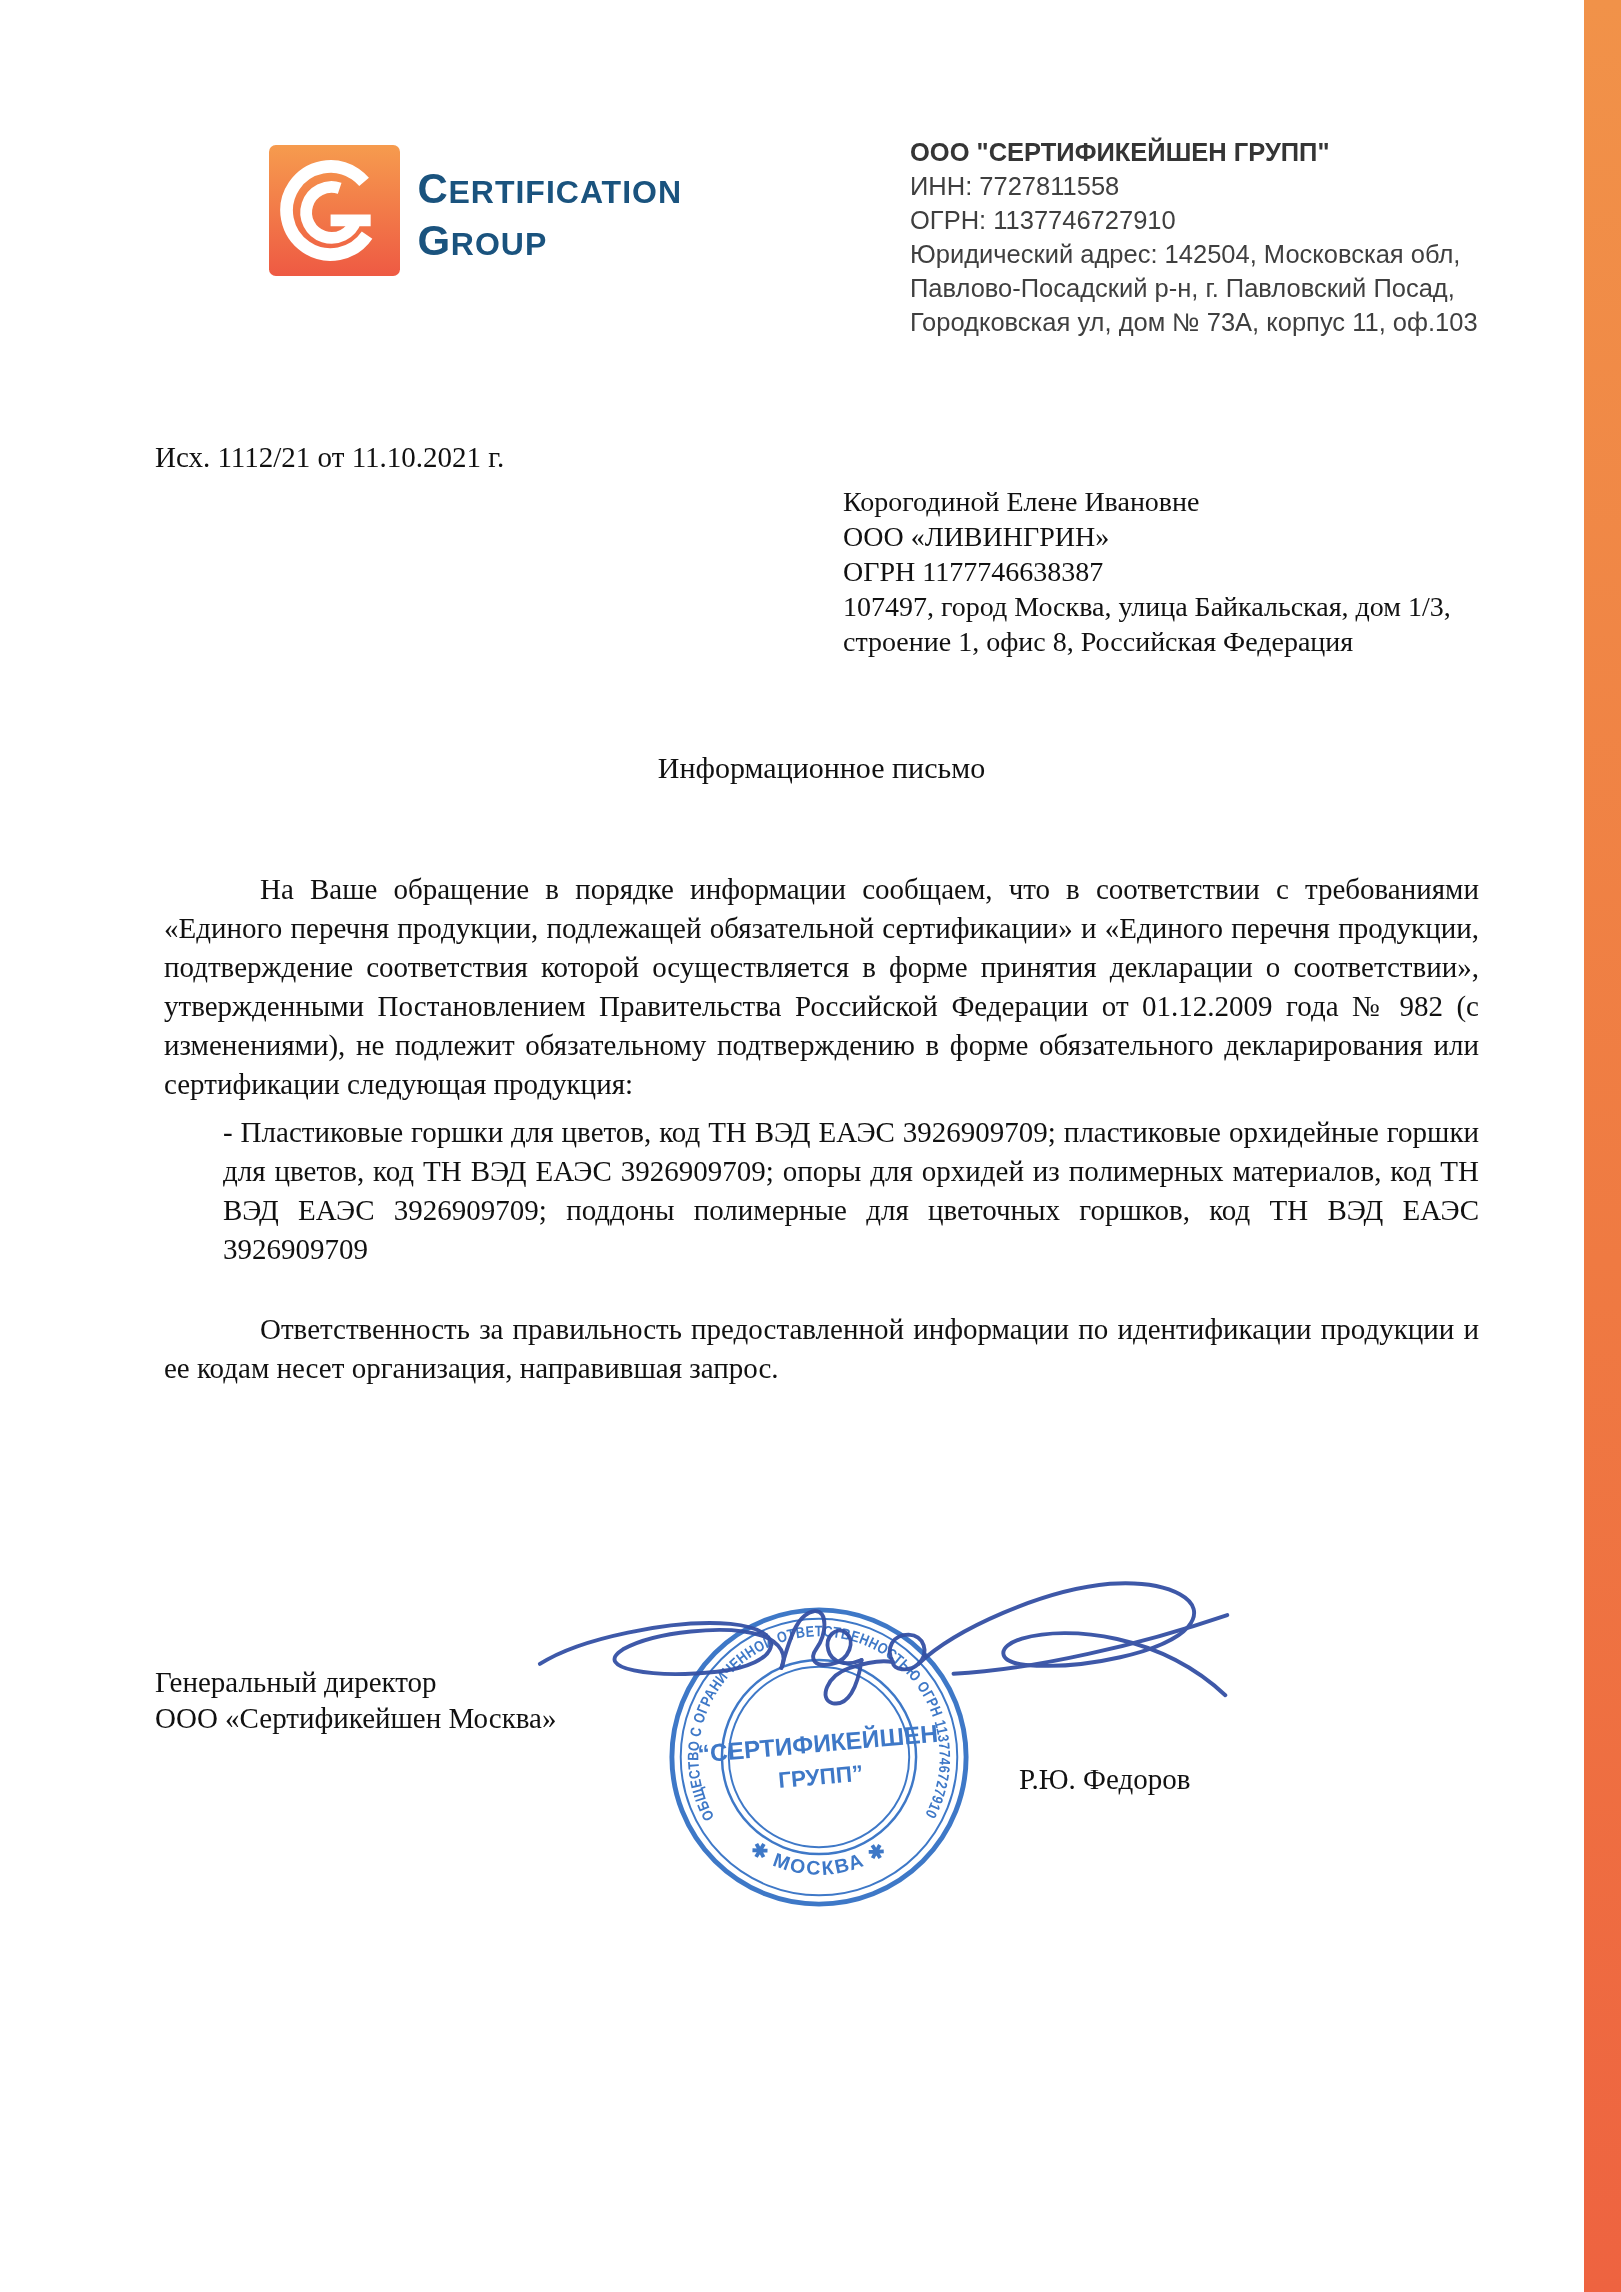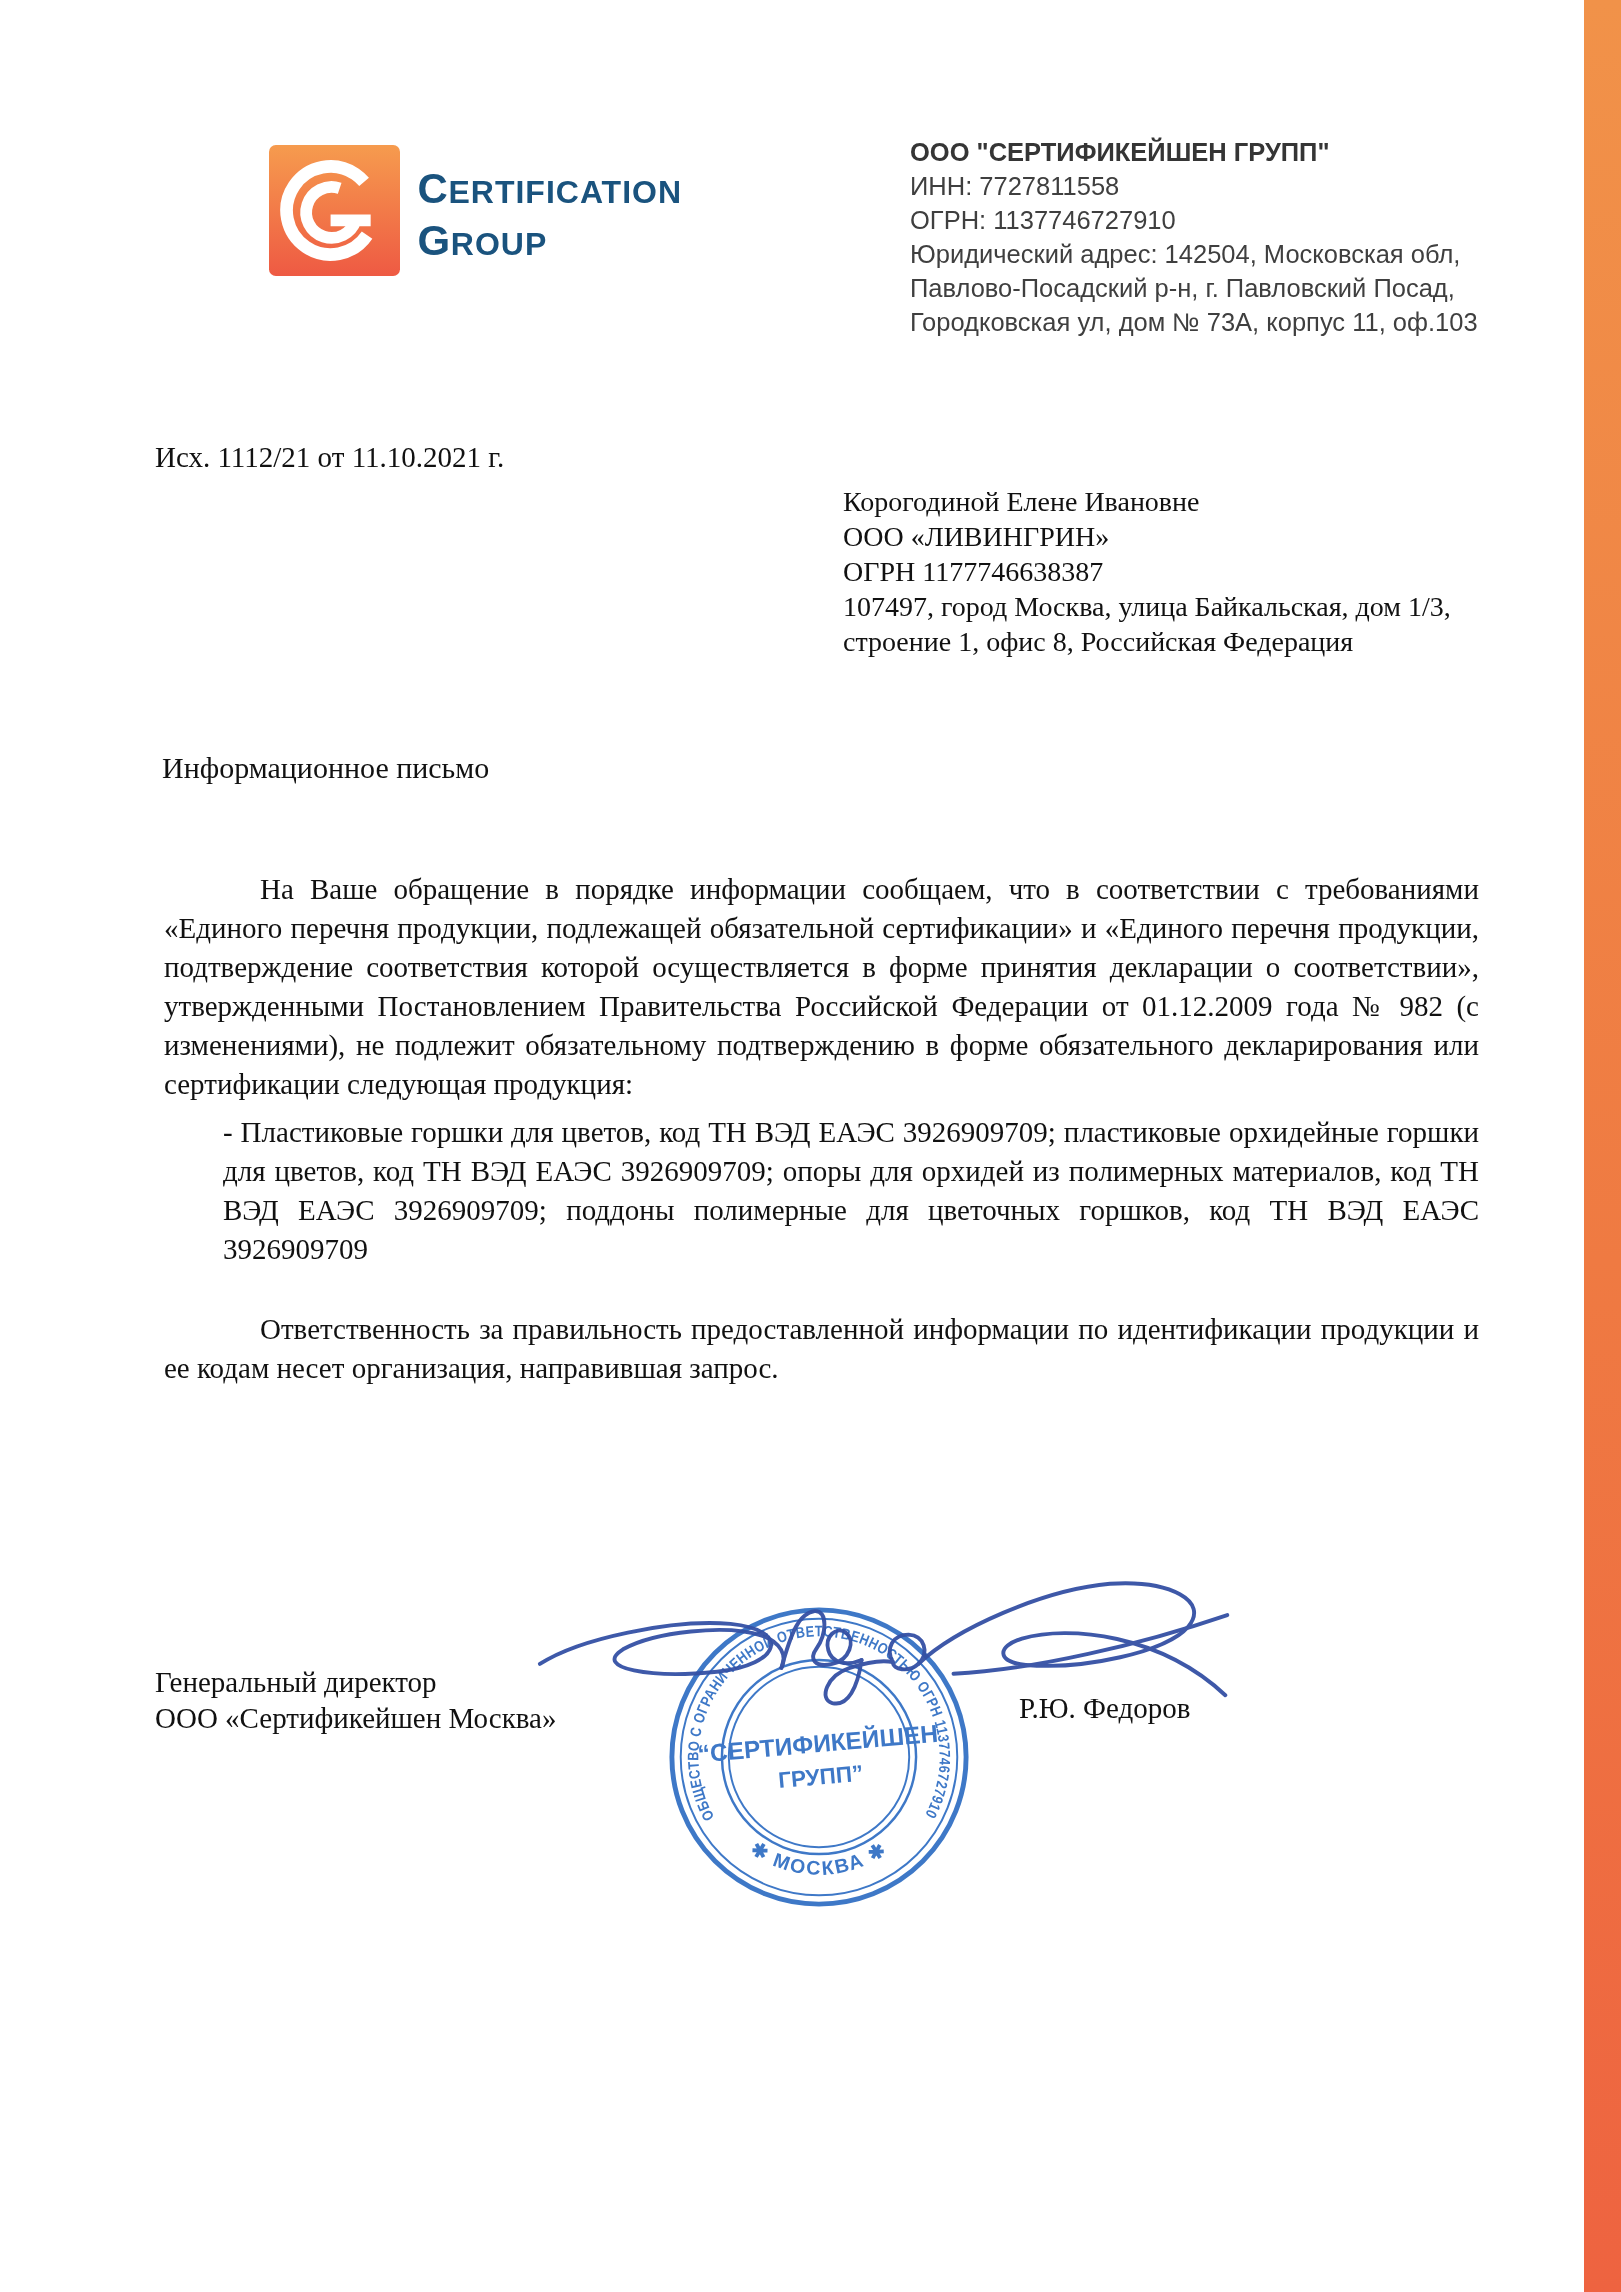--- a/index.html
+++ b/index.html
@@ -28,36 +28,36 @@
   .company-block{
     position:absolute;left:910px;top:135px;width:627px;
     font-family:"Liberation Sans", sans-serif;
     font-size:25.5px;line-height:34px;color:#3F3F3F;
   }
   .company-block .company-name{font-weight:700;color:#353535;}
   
   .ref-line{position:absolute;left:155px;top:441px;font-size:29px;}
   .recipient{position:absolute;left:843px;top:484px;font-size:28px;line-height:35px;}
   .letter-title{
-    position:absolute;left:162px;top:751px;width:1333px;
-    font-size:30px;
+    position:absolute;left:155px;top:751px;width:1333px;
+    text-align:center;font-size:30px;
   }
   
   .letter-body{
     position:absolute;left:155px;top:861px;width:1333px;
     font-size:29px;line-height:39px;text-align:justify;
   }
   .letter-body p{margin:9px;}
   .para-indent{text-indent:96px;}
   .product-list{padding-left:59px;margin-top:2px;}
   .gap-top-lg{margin-top:45px !important;}
   .gap-top-md{margin-top:41px !important;}
   
   .sig-role{position:absolute;left:155px;top:1664px;font-size:29px;line-height:36px;}
-  .sig-name{position:absolute;left:1019px;top:1692px;font-size:29px;}
+  .sig-name{position:absolute;left:1019px;top:1763px;font-size:29px;}
   .stamp-svg{position:absolute;left:667px;top:1605px;width:304px;height:304px;opacity:.92;z-index:2;}
   .signature-svg{position:absolute;left:534px;top:1574px;width:706px;height:176px;z-index:3;}
   .stamp-ring-font{font-family:"Liberation Sans",sans-serif;font-weight:700;}
 </style>
 </head>
 <body>
 
 <div class="page">
 
   <div class="edge-stripe"></div>

